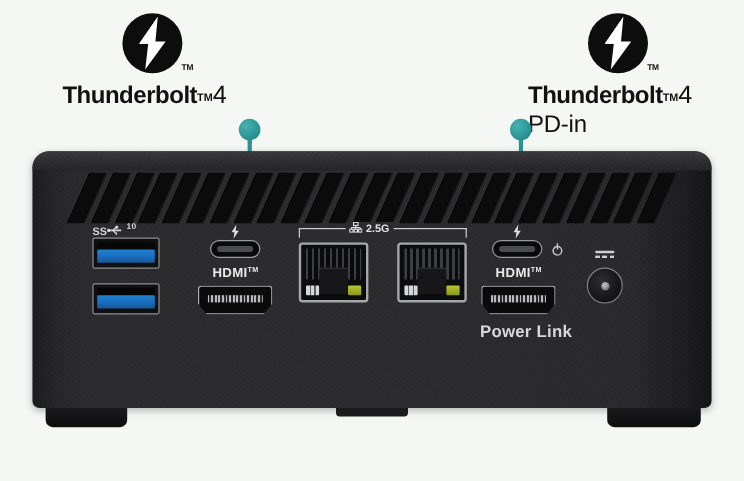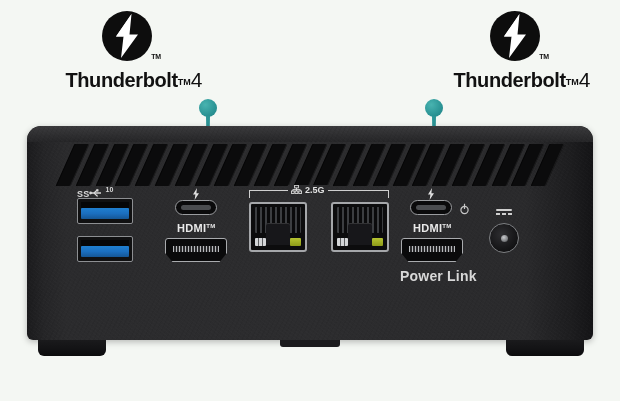--- a/index.html
+++ b/index.html
@@ -11,21 +11,21 @@
     height: 401px;
     overflow: hidden;
     background: #f4f7f3;
     font-family: "Liberation Sans", sans-serif;
     position: relative;
   }
 
   
   .callout-label {
     position: absolute;
-    text-align: right;
+    text-align: left;
     color: #111111;
   }
   .tb-logo {
     width: 52px;
     height: 52px;
     margin: 0 auto;
     position: relative;
   }
   .tb-logo svg { display: block; }
   .tb-logo .tm-mark {
@@ -380,20 +380,21 @@
     <svg viewBox="0 0 52 52" width="52" height="52" aria-hidden="true">
       <circle cx="26" cy="26" r="25" fill="#0d0d0d"></circle>
       <path d="M30.5 4 L15 26.5 L22.5 26.5 L20 48 L37 24.5 L28.5 24.5 Z" fill="#ffffff"></path>
       <path d="M30.5 4 L15 26.5 L22.5 26.5 Z" fill="#ffffff"></path>
     </svg>
     <span class="tm-mark">TM</span>
   </div>
   <div class="tb-name">
     <span>Thunderbolt</span><span class="tm">TM</span><span class="num">4</span>
   </div>
+  <div class="tb-sub">PD-in</div>
 </div>
 
 <div class="pin" id="pin-left" style="left:199px; top:99px;">
   <div class="dot"></div>
   <div class="stem" style="height:72px;"></div>
 </div>
 
 <div class="pin" id="pin-right" style="left:425px; top:99px;">
   <div class="dot"></div>
   <div class="stem" style="height:72px;"></div>

